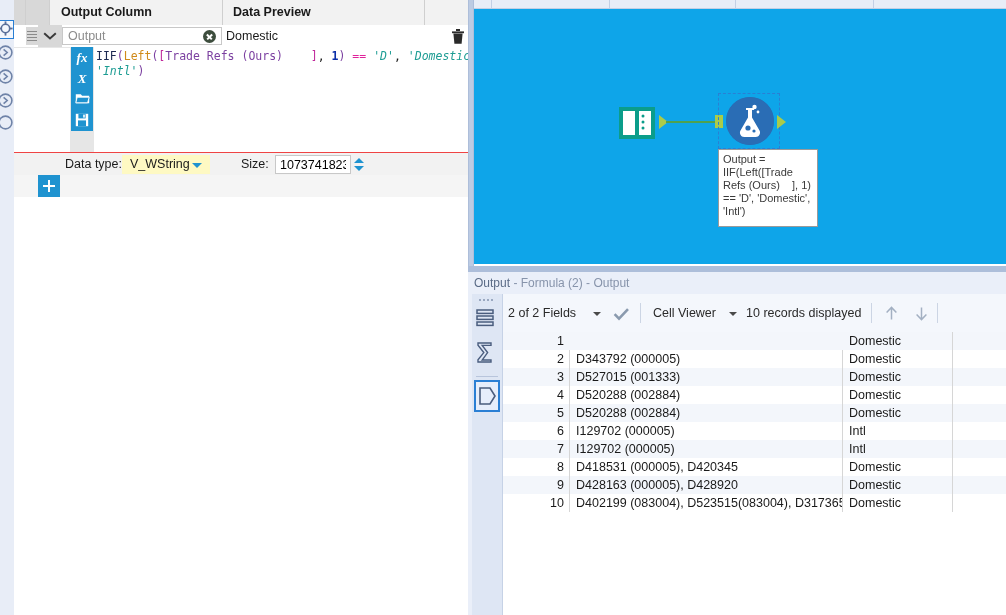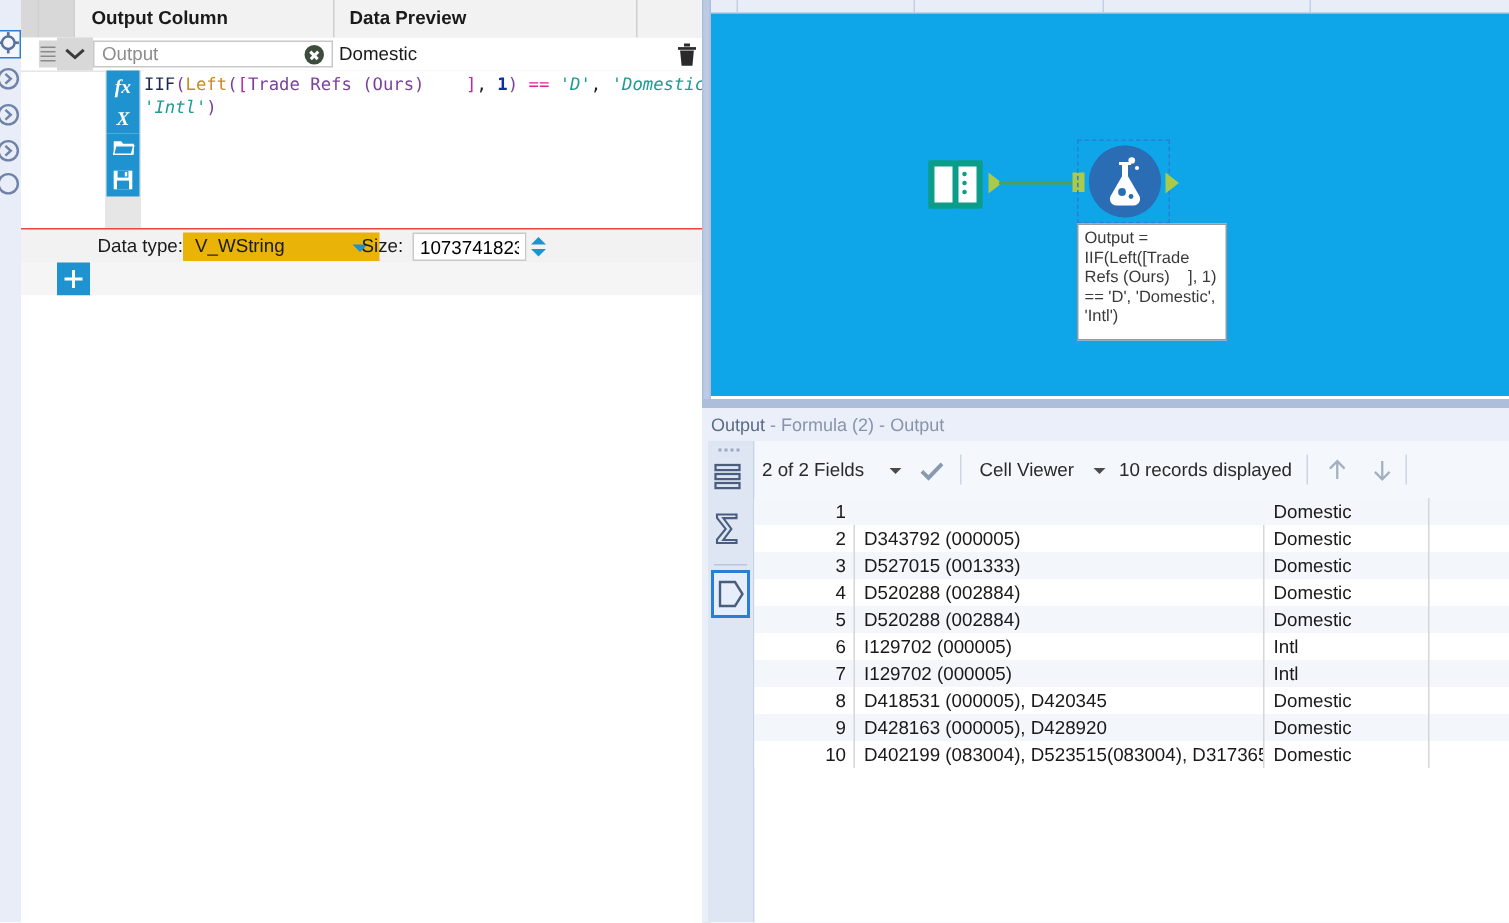--- a/index.html
+++ b/index.html
@@ -177,22 +177,22 @@
     width: 454px; height: 23px;
     background: #f2f2f2;
     border-top: 1px solid #ef4444;
   }
   .dt-label {
     position: absolute; left: 51px; top: 3px;
     font-size: 12.5px; line-height: 17px; color: #1a1a1a;
   }
   .dt-select {
     position: absolute; left: 108px; top: 2px;
-    width: 131px; height: 19px;
-    background: #eab308;
+    width: 88px; height: 19px;
+    background: #fef9c3;
     border: 0;
     box-sizing: border-box;
     cursor: pointer;
   }
   .dt-select .v {
     position:absolute; left: 8px; top: 1px;
     font-size: 12.5px; line-height: 17px;
   }
   .dt-select .car {
     position:absolute; right: 8px; top: 8px;

